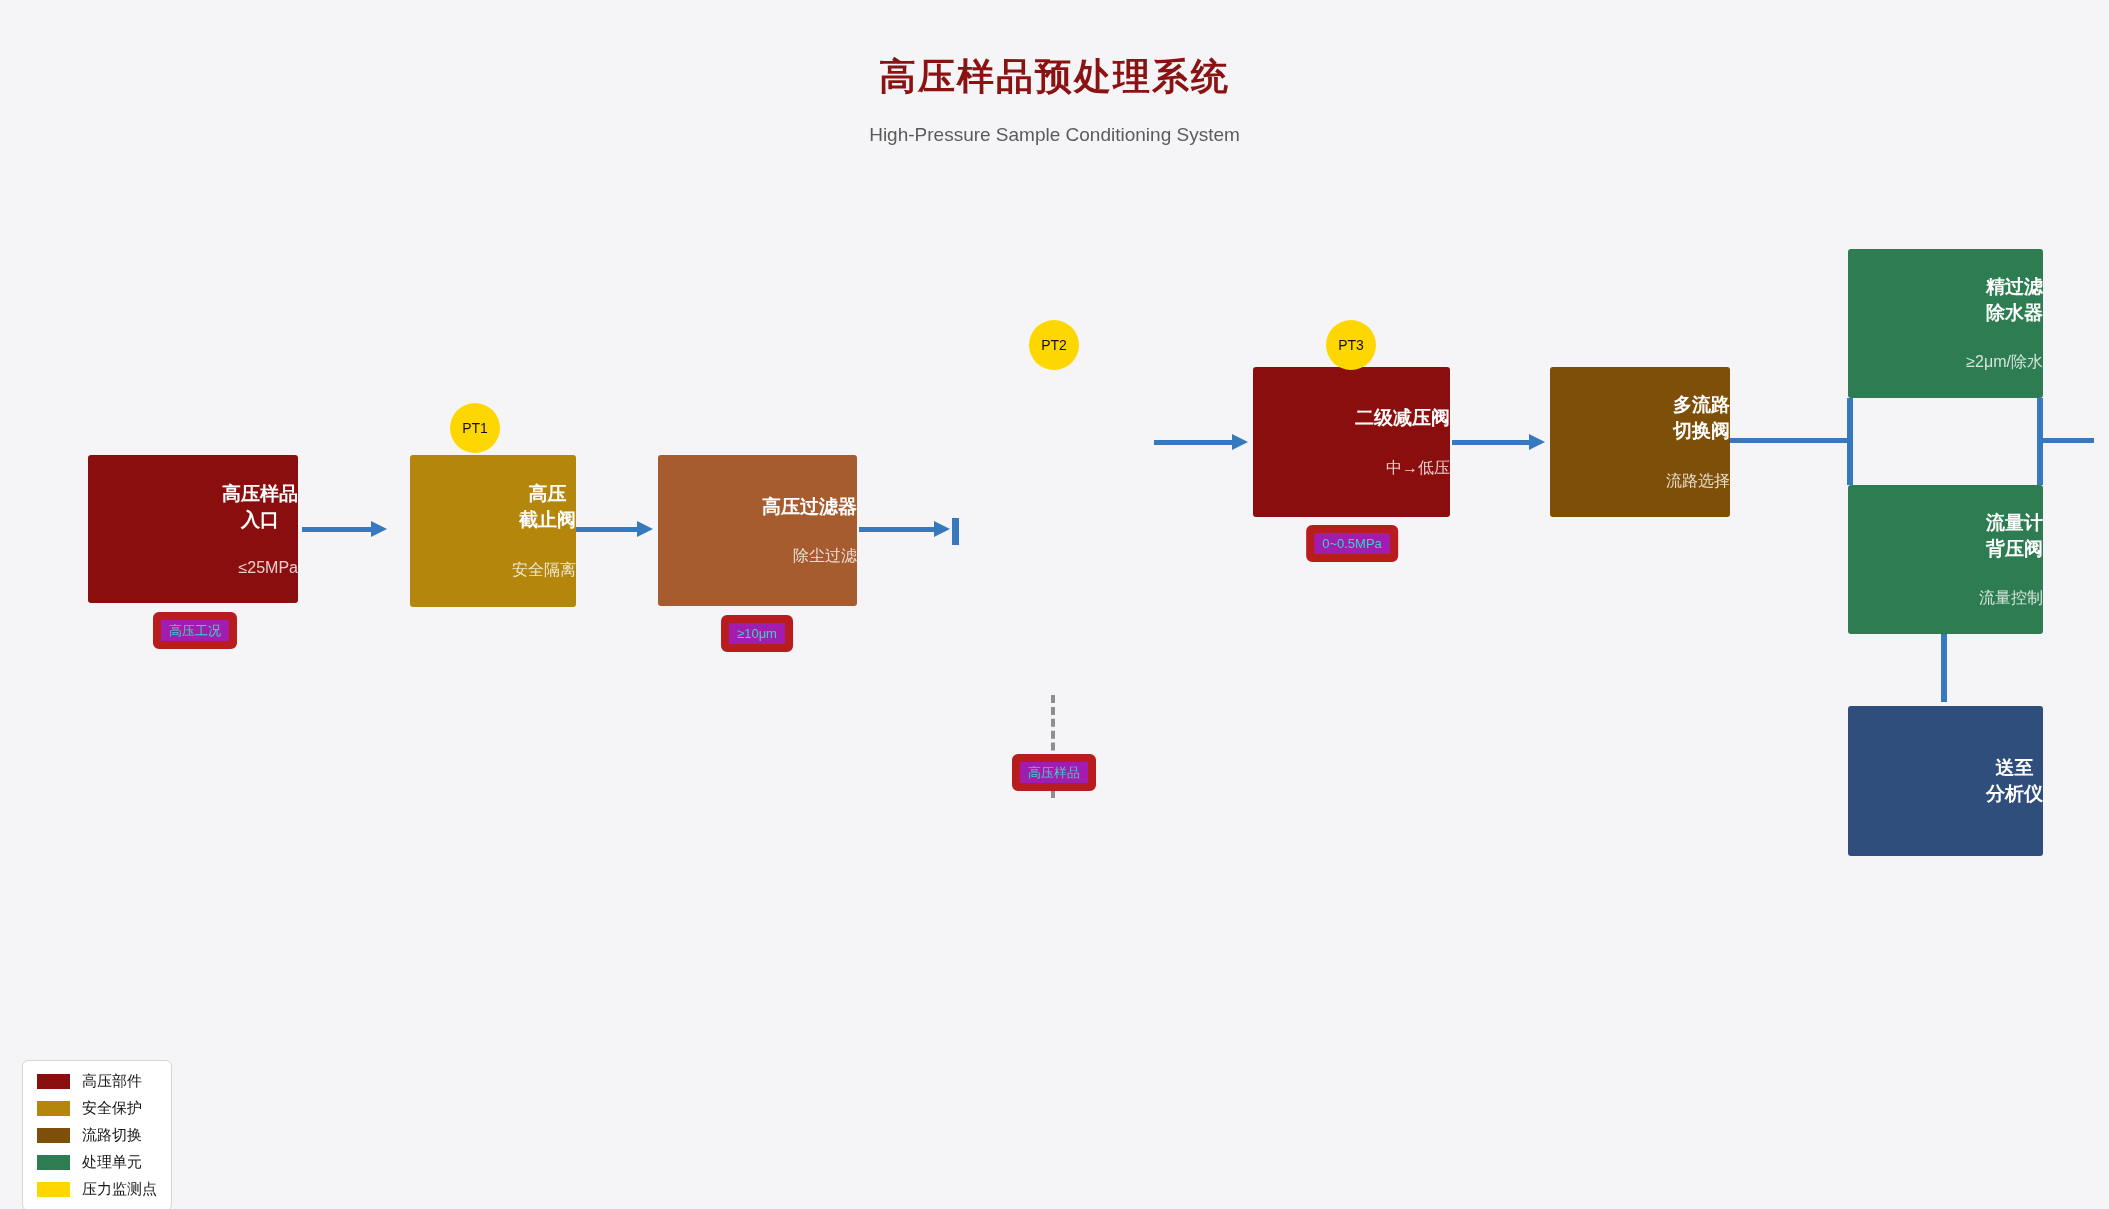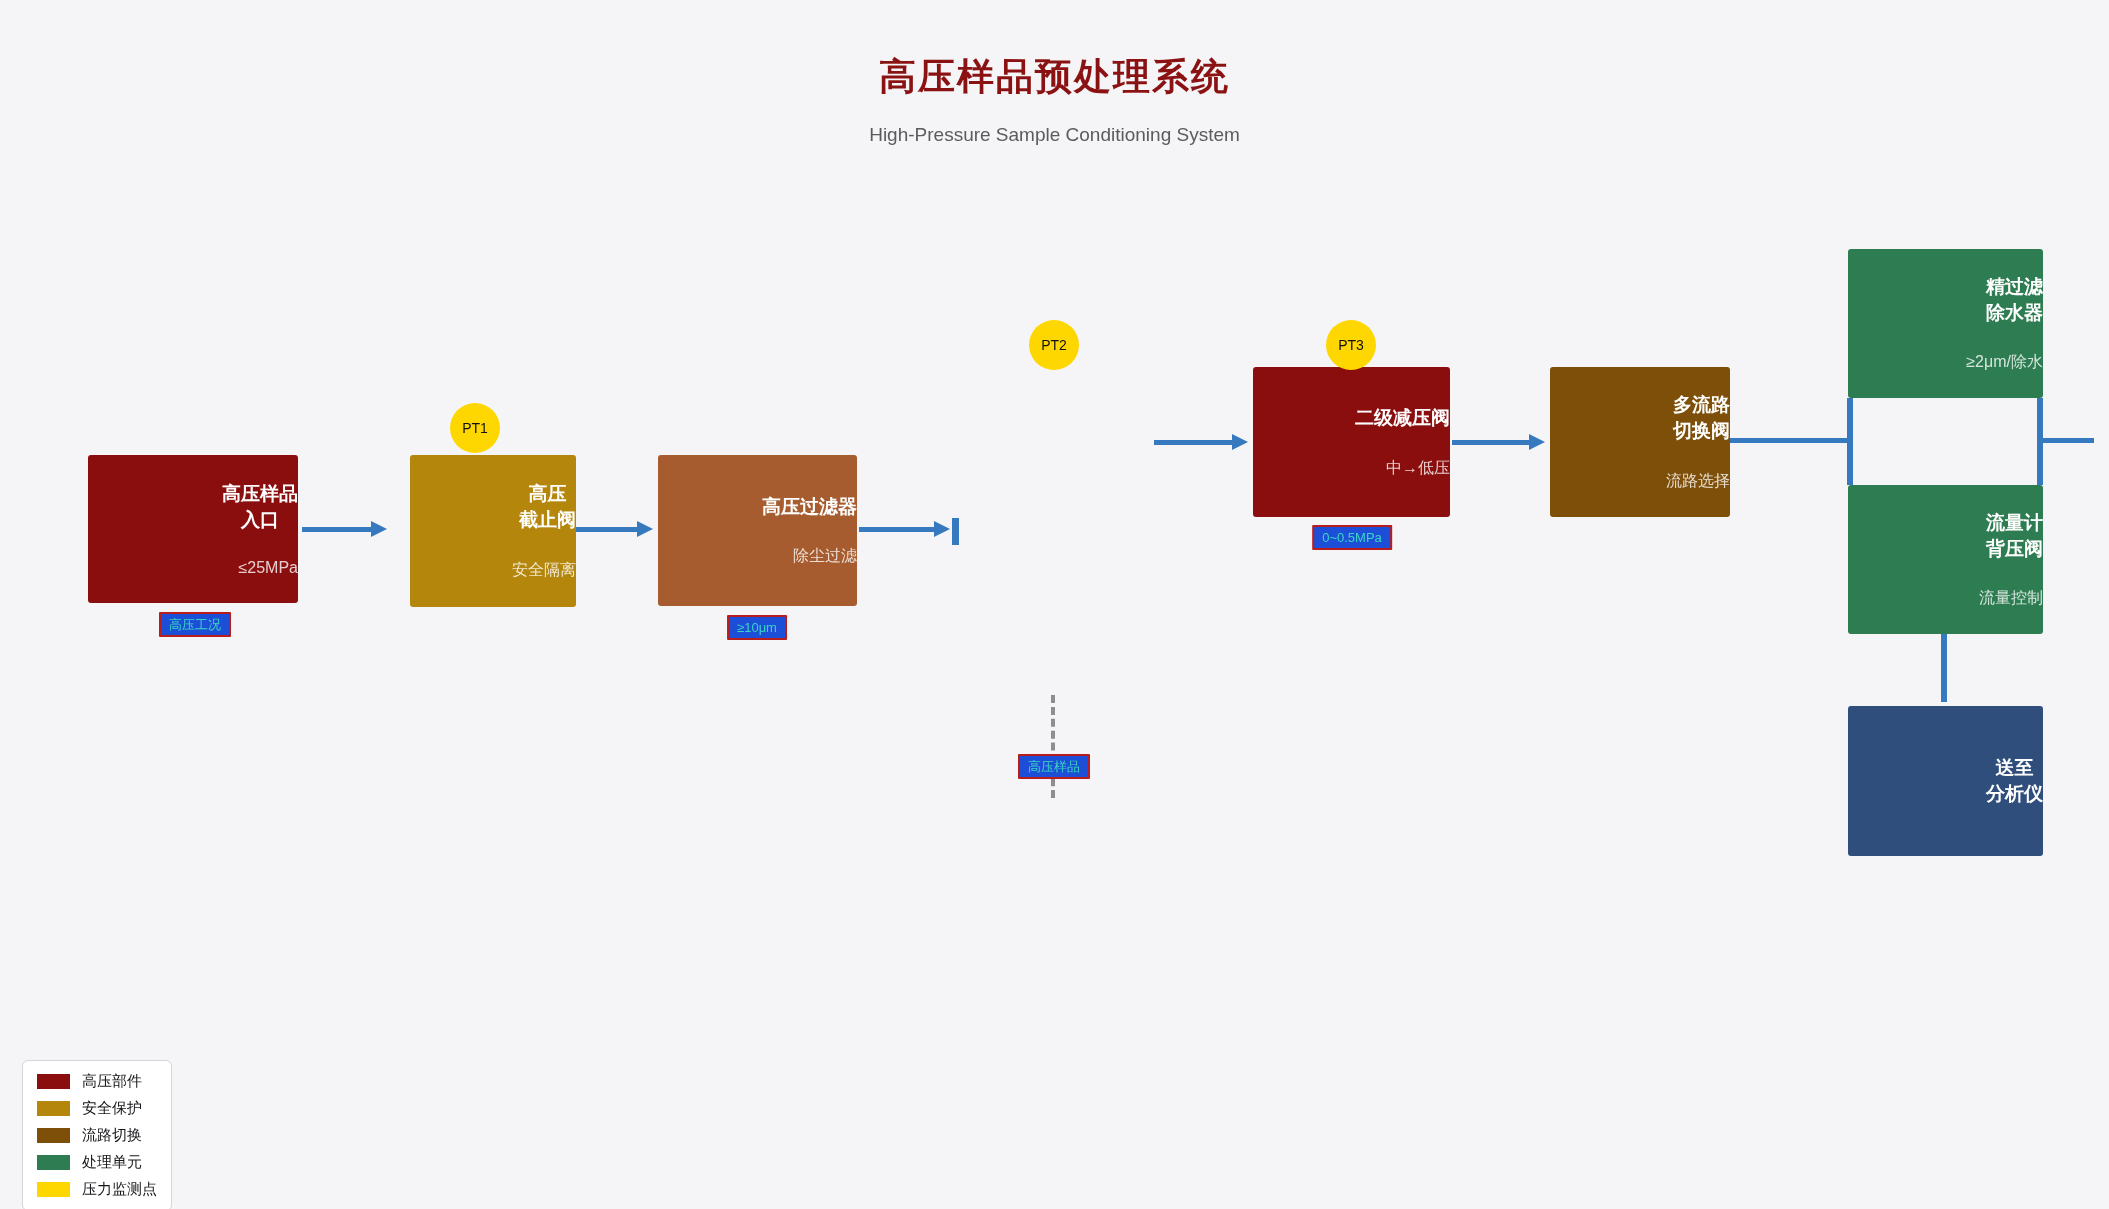--- a/index.html
+++ b/index.html
@@ -29,22 +29,22 @@
   #n9{left:1848px;top:706px;width:195px;height:150px;}
 
   .sensor{position:absolute;width:50px;height:50px;border-radius:50%;
           display:flex;align-items:center;justify-content:center;
           font-size:14px;font-weight:500;color:#111;z-index:5;}
   #pt1{left:450px;top:403px;}
   #pt2{left:1029px;top:320px;}
   #pt3{left:1326px;top:320px;}
 
   .badge{position:absolute;transform:translateX(-50%);
-         background:#1d4ed8;color:#38D6C2;border:2px solid #b91c1c;
-         border-radius:1px;font-size:13px;line-height:1;padding:4px 8px;z-index:6;
+         background:#a21caf;color:#38D6C2;border:8px solid #b91c1c;
+         border-radius:6px;font-size:13px;line-height:1;padding:4px 8px;z-index:6;
          white-space:nowrap;}
   #b0{left:195px;top:612px;}
   #b1{left:757px;top:615px;}
   #b2{left:1352px;top:525px;}
   #b3{left:1054px;top:754px;}
 
   .hline,.harrow{position:absolute;height:5px;background:#3779BE;z-index:1;}
   .harrow::after{content:"";position:absolute;right:-15px;top:-6px;width:0;height:0;
          border-left:16px solid #3779BE;border-top:8px solid transparent;
          border-bottom:8px solid transparent;}

